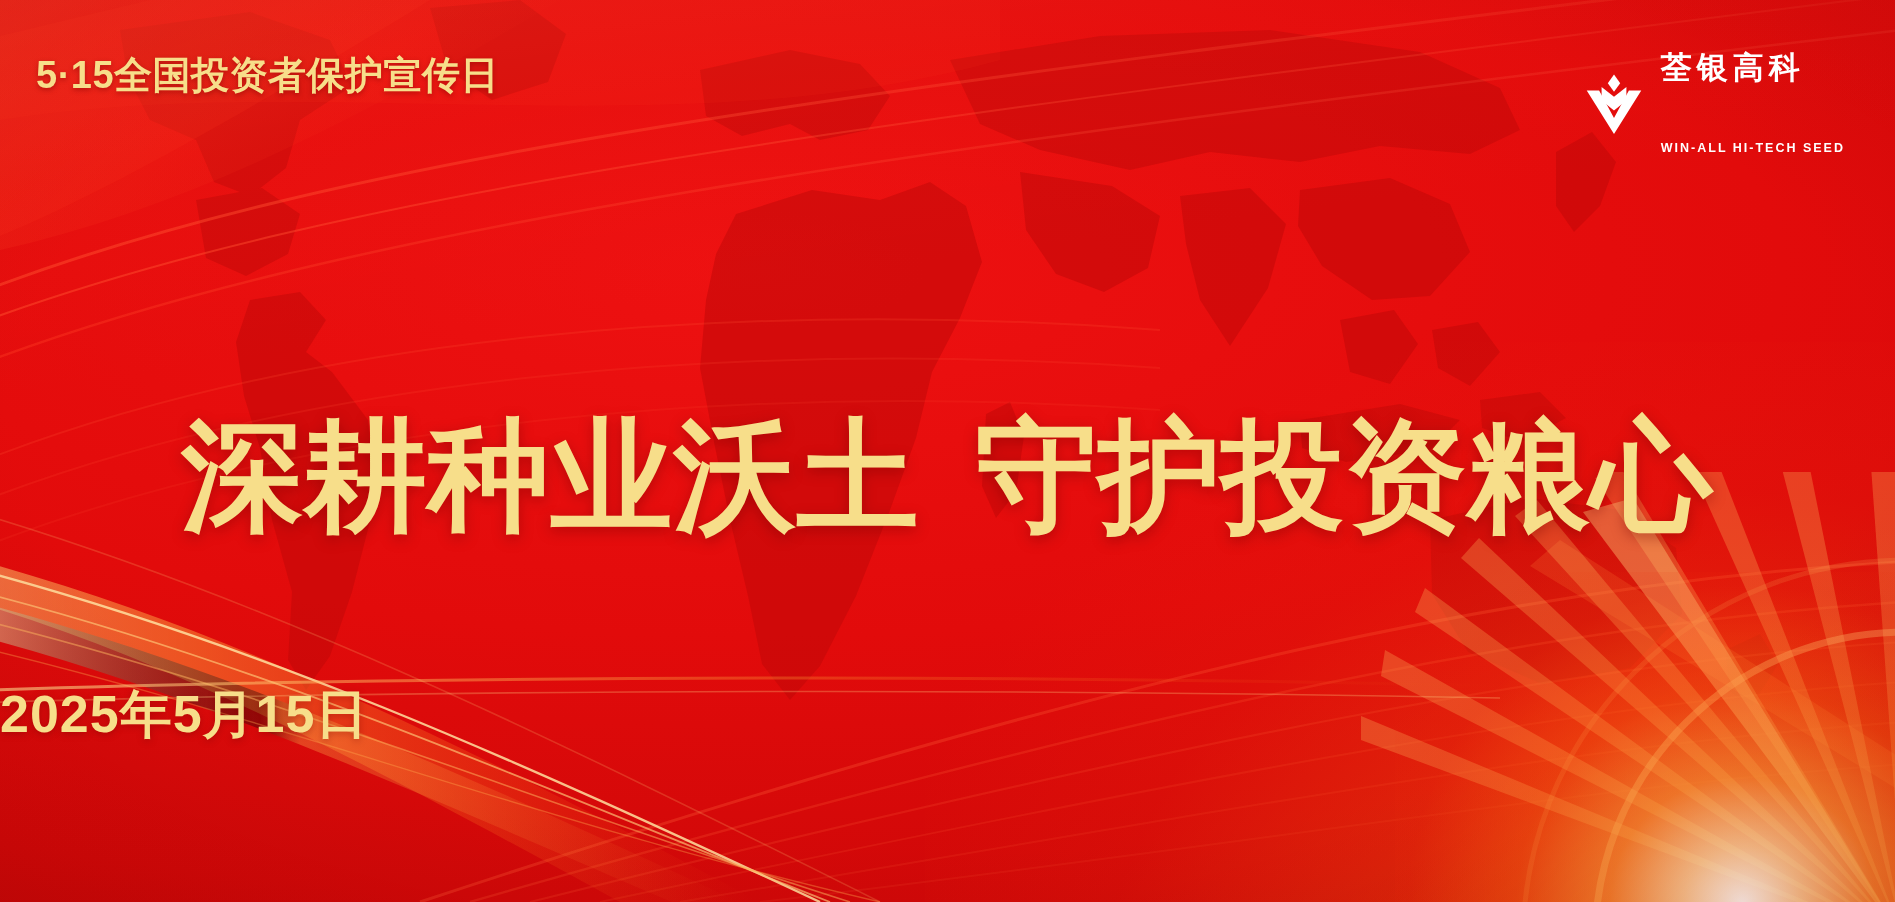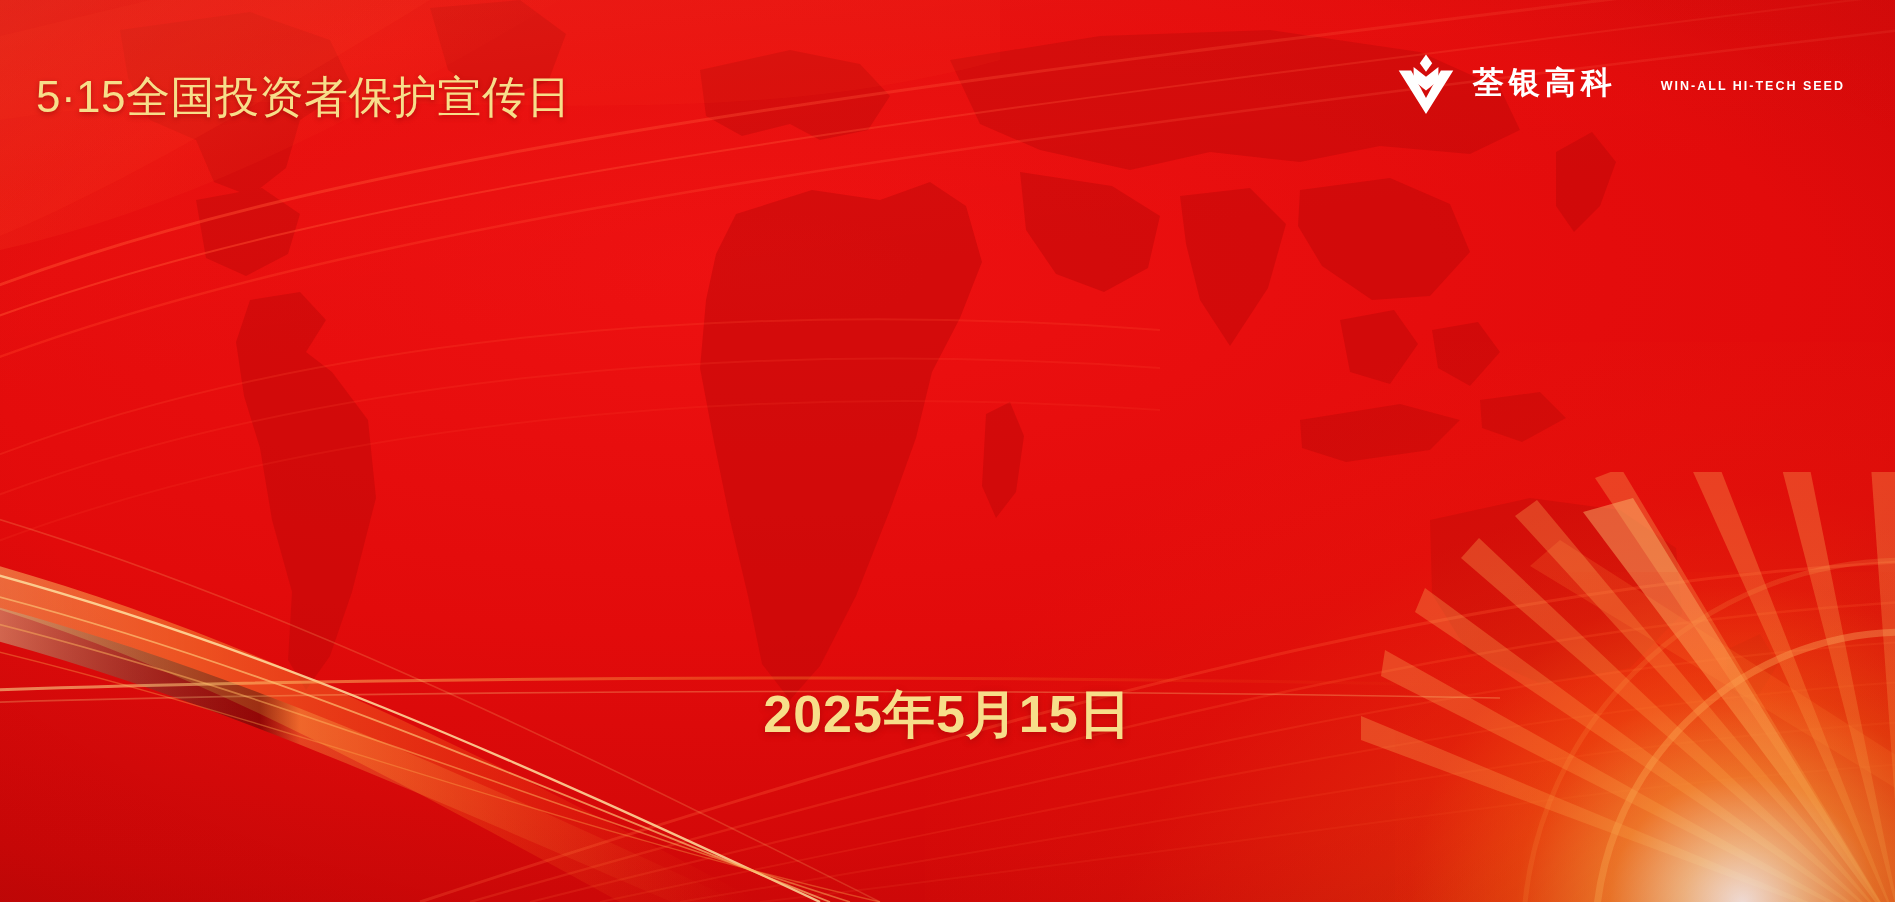--- a/index.html
+++ b/index.html
@@ -75,40 +75,40 @@
   .vignette{
     position:absolute; inset:0; pointer-events:none;
     background:radial-gradient(ellipse 95% 95% at 50% 45%, rgba(0,0,0,0) 52%, rgba(120,0,0,.26) 100%);
   }
 
   
   .content{ position:relative; width:100%; height:100%; }
 
   .kicker{
     position:absolute;
-    left:36px; top:68px;
-    font-size:44px;
-    font-weight:normal;
+    left:36px; top:50px;
+    font-size:38px;
+    font-weight:bold;
     letter-spacing:.5px;
     color:#F7DE8A;
     white-space:nowrap;
     text-shadow:0 2px 5px rgba(120,0,0,.45);
   }
 
   
   .logo-block{
     position:absolute;
     right:50px; top:52px;
     display:flex;
     align-items:center;
     gap:16px;
   }
   .logo-mark{ width:62px; height:62px; flex:0 0 auto; }
   .logo-mark svg{ width:100%; height:100%; display:block; }
-  .logo-text{ display:flex; flex-direction:row; justify-content:center;gap:44px; }
+  .logo-text{ display:flex; flex-direction:column; justify-content:center;gap:44px; }
   .logo-cn{
     color:#fff;
     font-size:31px;
     font-weight:bold;
     letter-spacing:5px;
     line-height:1.05;
     white-space:nowrap;
   }
   .logo-en{
     color:#fff;
@@ -131,21 +131,21 @@
     line-height:1;
     white-space:nowrap;
     text-shadow:0 4px 14px rgba(110,0,0,.40);
   }
   .headline .gap{ display:inline-block; width:56px; }
 
   .date{
     position:absolute;
     left:0; right:0;
     bottom:152px;
-    text-align:center;
+    text-align:left;
     font-size:52px;
     font-weight:bold;
     color:#F7DE8A;
     letter-spacing:1px;
     white-space:nowrap;
     text-shadow:0 2px 7px rgba(110,0,0,.35);
   }
 </style>
 </head>
 <body>
@@ -316,17 +316,20 @@
 
           <path d="M30 24 L50 40 L70 24 L70 46 L50 62 L30 46 Z" fill="#FFFFFF"></path>
         </svg>
       </span>
       <span class="logo-text">
         <span class="logo-cn">荃银高科</span>
         <span class="logo-en">WIN-ALL HI-TECH SEED</span>
       </span>
     </div>
 
+    <div class="headline">
+      <span>深耕种业沃土</span><span class="gap"></span><span>守护投资粮心</span>
+    </div>
 
     <div class="date">2025年5月15日</div>
 
   </div>
 </div>
 
 </body></html>

